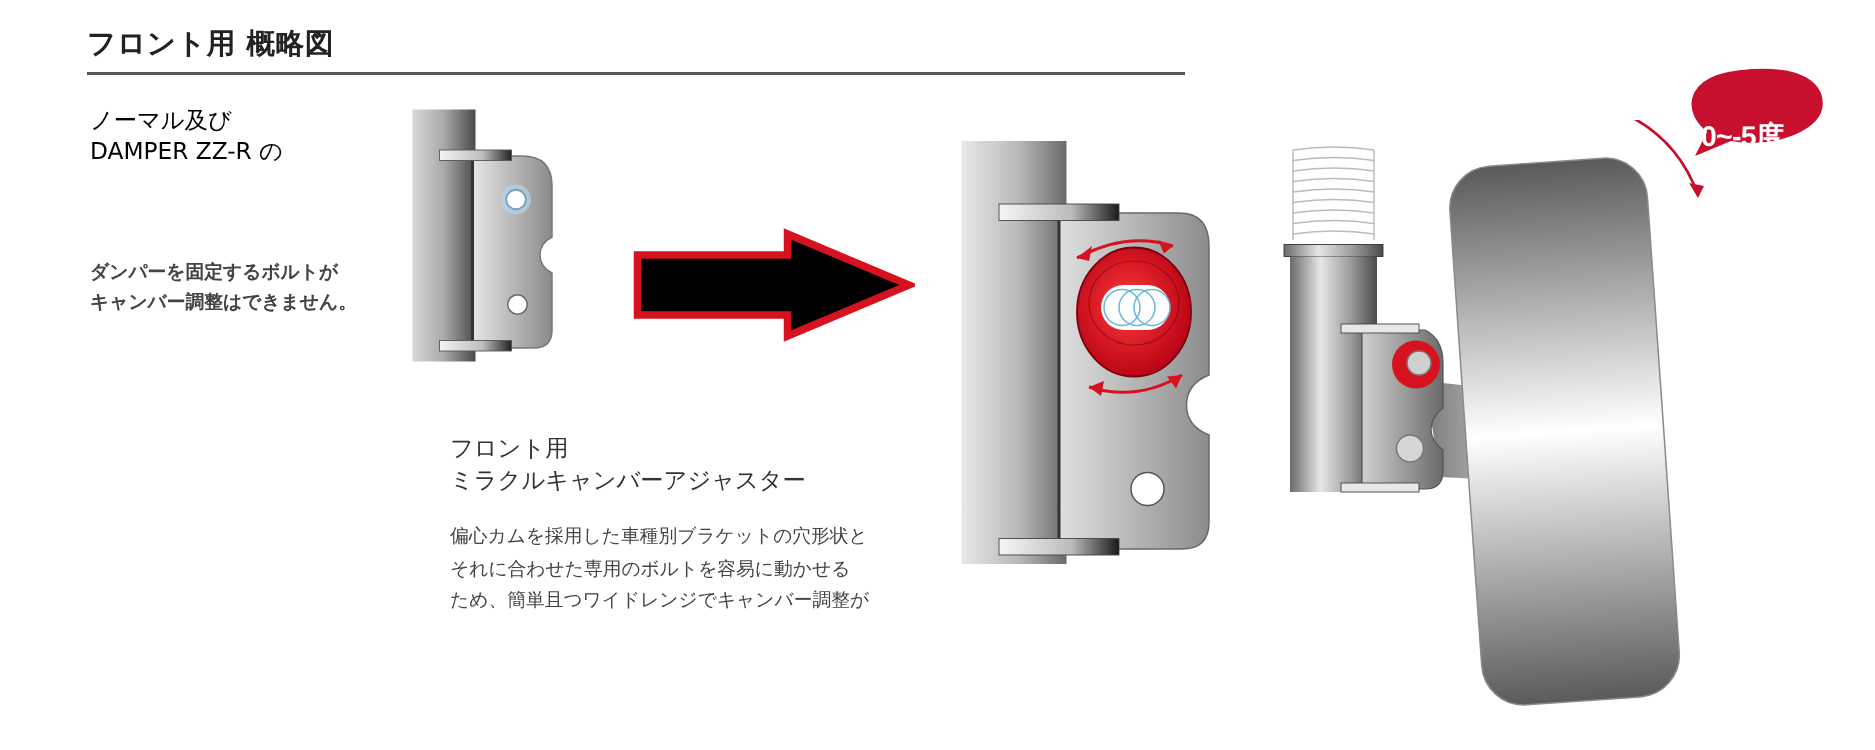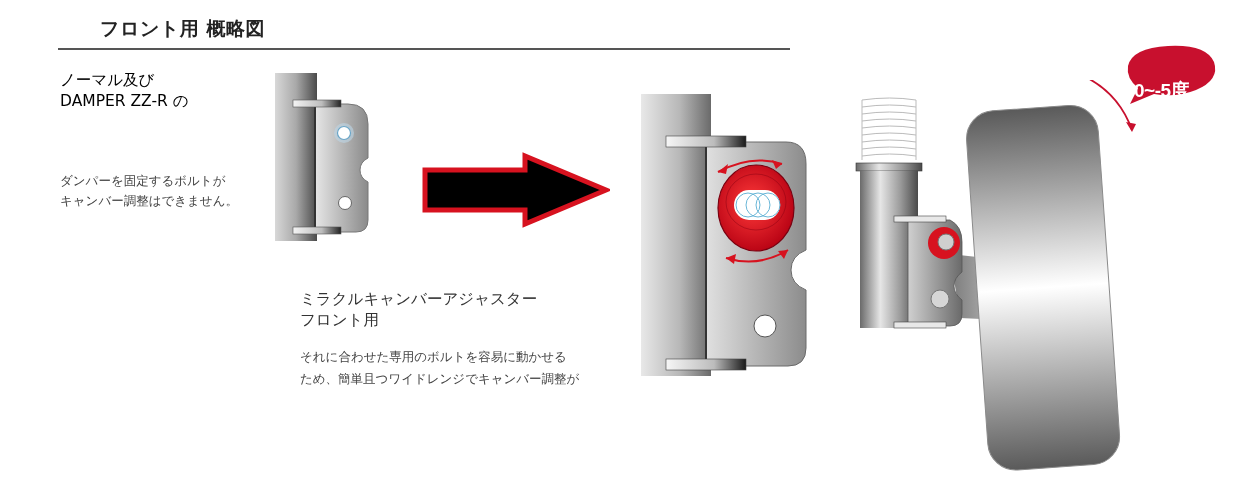--- a/index.html
+++ b/index.html
@@ -1,22 +1,22 @@
 <!DOCTYPE html>
 <html><head>
 <meta charset="utf-8">
 <style>
   html, body { margin:0; padding:0; background:#ffffff; }
   body { width:1250px; height:500px; position:relative; overflow:hidden;
          font-family: "DejaVu Sans", "Liberation Sans", sans-serif; color:#333; }
   .abs { position:absolute; }
-  .title { left:58px; top:16px; font-size:19px; font-weight:bold; color:#222; letter-spacing:0.5px;margin-left:42px; }
+  .title { left:58px; top:16px; font-size:19px; font-weight:bold; color:#222; letter-spacing:0.5px; }
   .title-rule { left:58px; top:48px; width:732px; height:2px; background:#555; }
   .h-normal { left:60px; top:70px; font-size:15.5px; line-height:21px; color:#000000; }
-  .p-normal { left:60px; top:171px; font-size:12.5px; line-height:20px; color:#444; }
+  .p-normal { left:60px; top:171px; font-size:12.5px; line-height:20px; color:#444;font-weight:bold; }
   .h-miracle { left:300px; top:289px; font-size:15.5px; line-height:21px; color:#333; }
   .p-miracle { left:300px; top:346px; font-size:12.5px; line-height:21.5px; color:#444; width:320px; }
   .line { display:block; white-space:nowrap; }
   svg { position:absolute; }
   .badge-text { font-family:"Liberation Sans", sans-serif;margin-top:21px; }
 </style>
 </head>
 <body>
 
 <div class="abs title">フロント用 概略図</div>
@@ -163,19 +163,20 @@
   <polygon points="190,-16 200,-21 199,-11" fill="#c8102e"></polygon>
   <polygon points="282,52 276,42 286,44" fill="#c8102e"></polygon>
 </svg>
 
 <svg style="left:1118px; top:42px;" width="110" height="70" viewBox="0 0 110 70">
   <path d="M20 46 Q8 36 10 24 Q14 6 50 4 Q88 2 96 20 Q102 38 78 48 Q58 56 36 52 L12 62 Z" fill="#c8102e"></path>
 </svg>
 <div class="abs badge-text" style="left:1134px; top:57px; color:#fff; font-size:19px; font-weight:bold; letter-spacing:-0.5px;">0~-5度</div>
 
 <div class="abs h-miracle">
+  <span class="line">フロント用</span>
   <span class="line">ミラクルキャンバーアジャスター</span>
-  <span class="line">フロント用</span>
 </div>
 <div class="abs p-miracle">
+  <span class="line">偏心カムを採用した車種別ブラケットの穴形状と</span>
   <span class="line">それに合わせた専用のボルトを容易に動かせる</span>
   <span class="line">ため、簡単且つワイドレンジでキャンバー調整が</span>
 </div>
 
 </body></html>

